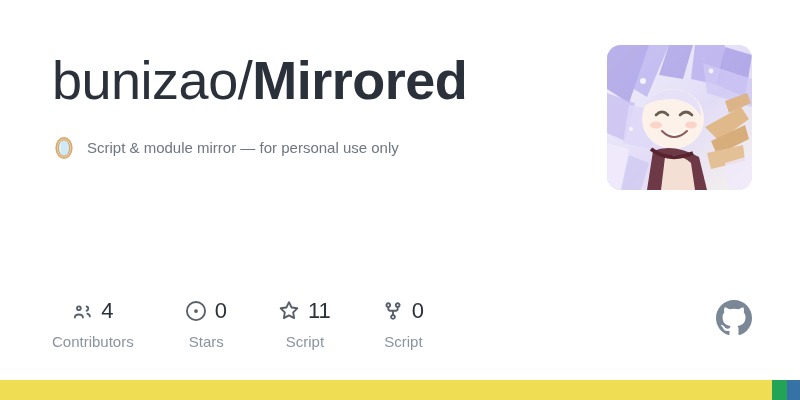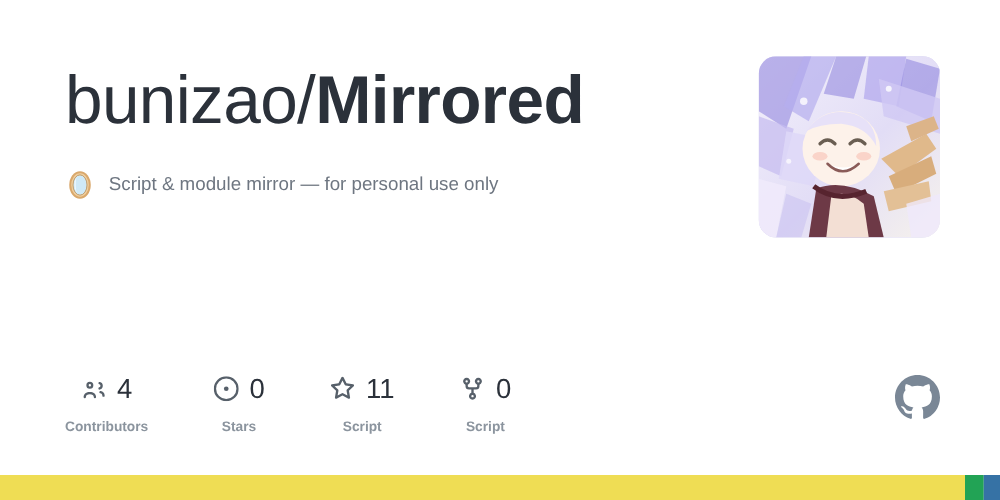--- a/index.html
+++ b/index.html
@@ -113,24 +113,24 @@
     color: #57606a;
   }
   .stat-count {
     font-size: 22px;
     line-height: 24px;
     color: #2b313a;
     font-weight: 400;
   }
   .stat-label {
     margin-top: 9px;
-    font-size: 11px;
+    font-size: 15px;
     line-height: 18px;
     color: #8b949e;
-    font-weight: 700;
+    font-weight: 400;
   }
 
   
   .gh-mark {
     position: absolute;
     right: 48px;
     top: 300px;
     width: 36px;
     height: 36px;
     color: #7a8796;

